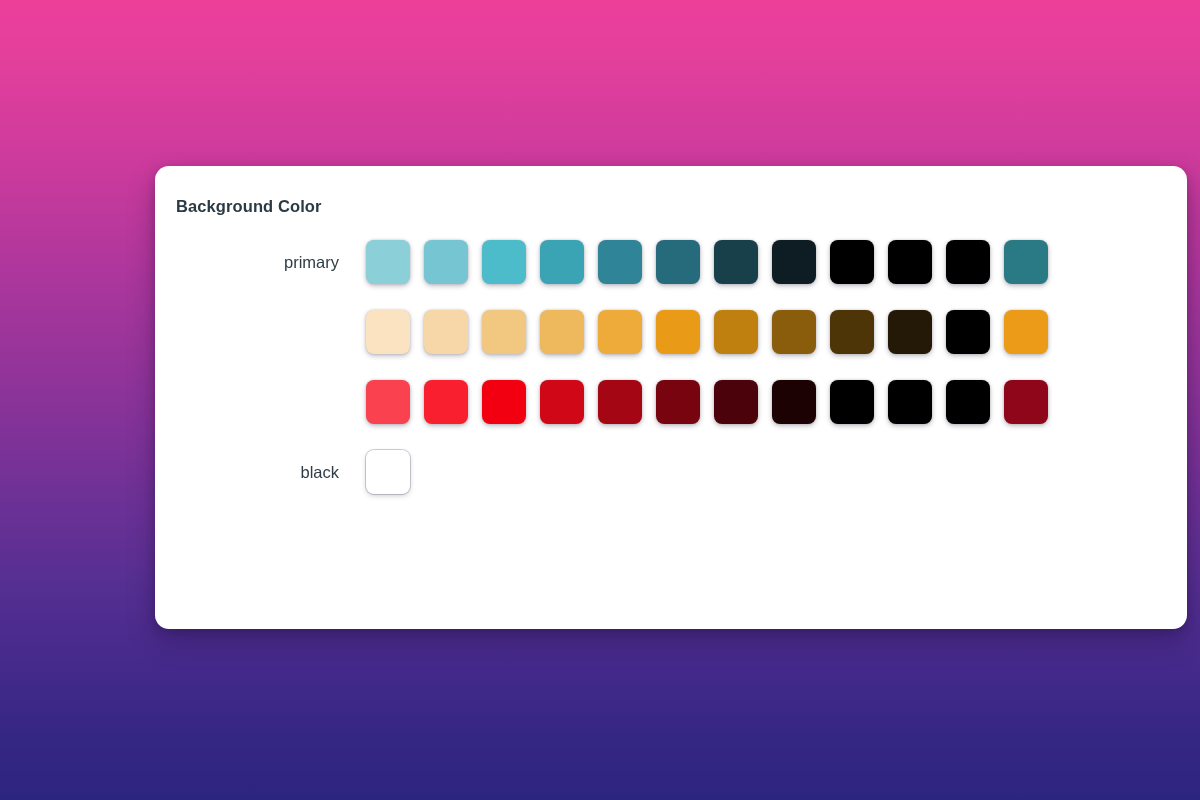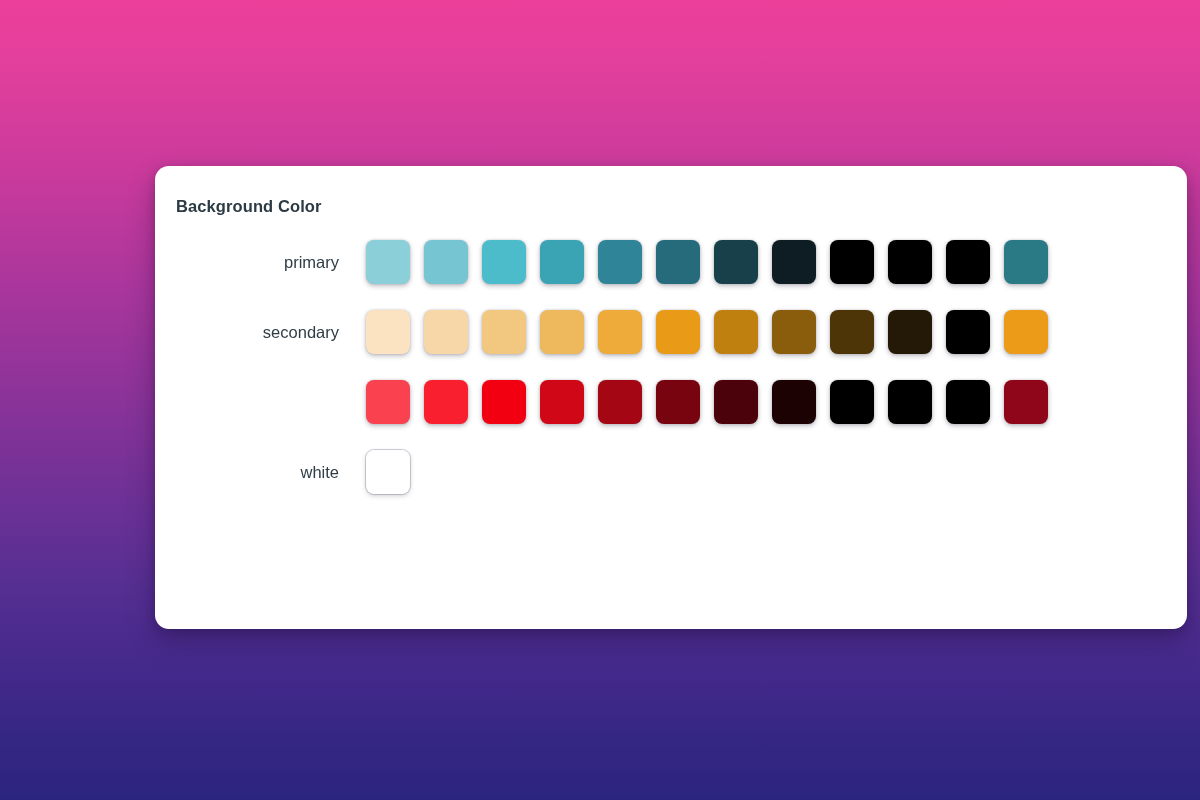--- a/index.html
+++ b/index.html
@@ -116,27 +116,26 @@
   <div id="card">
 
     <div id="card-title">Background Color</div>
 
     <div id="rows">
         <div class="palette-row">
           <div class="row-label">primary</div>
           <div class="swatch-strip"><div class="swatch" title="#8bcfd8" style="background-color: rgb(139, 207, 216);"></div><div class="swatch" title="#75c6d2" style="background-color: rgb(117, 198, 210);"></div><div class="swatch" title="#4cbcca" style="background-color: rgb(76, 188, 202);"></div><div class="swatch" title="#3aa3b4" style="background-color: rgb(58, 163, 180);"></div><div class="swatch" title="#2f8597" style="background-color: rgb(47, 133, 151);"></div><div class="swatch" title="#256b7c" style="background-color: rgb(37, 107, 124);"></div><div class="swatch" title="#18404b" style="background-color: rgb(24, 64, 75);"></div><div class="swatch" title="#0d1d23" style="background-color: rgb(13, 29, 35);"></div><div class="swatch" title="#000000" style="background-color: rgb(0, 0, 0);"></div><div class="swatch" title="#000000" style="background-color: rgb(0, 0, 0);"></div><div class="swatch" title="#000000" style="background-color: rgb(0, 0, 0);"></div><div class="swatch" title="#2a7a85" style="background-color: rgb(42, 122, 133);"></div></div>
         </div>
         <div class="palette-row">
-          <div class="row-label">secondary</div>
           <div class="swatch-strip"><div class="swatch" title="#fbe3c1" style="background-color: rgb(251, 227, 193);"></div><div class="swatch" title="#f7d7a8" style="background-color: rgb(247, 215, 168);"></div><div class="swatch" title="#f2c880" style="background-color: rgb(242, 200, 128);"></div><div class="swatch" title="#eeb85c" style="background-color: rgb(238, 184, 92);"></div><div class="swatch" title="#eeab3a" style="background-color: rgb(238, 171, 58);"></div><div class="swatch" title="#e99a16" style="background-color: rgb(233, 154, 22);"></div><div class="swatch" title="#bf800f" style="background-color: rgb(191, 128, 15);"></div><div class="swatch" title="#8a5d0d" style="background-color: rgb(138, 93, 13);"></div><div class="swatch" title="#4e3508" style="background-color: rgb(78, 53, 8);"></div><div class="swatch" title="#241806" style="background-color: rgb(36, 24, 6);"></div><div class="swatch" title="#000000" style="background-color: rgb(0, 0, 0);"></div><div class="swatch" title="#eb9b18" style="background-color: rgb(235, 155, 24);"></div></div>
         </div>
         <div class="palette-row">
           <div class="swatch-strip"><div class="swatch" title="#f9414f" style="background-color: rgb(249, 65, 79);"></div><div class="swatch" title="#f91f2e" style="background-color: rgb(249, 31, 46);"></div><div class="swatch" title="#f20011" style="background-color: rgb(242, 0, 17);"></div><div class="swatch" title="#d00716" style="background-color: rgb(208, 7, 22);"></div><div class="swatch" title="#a50614" style="background-color: rgb(165, 6, 20);"></div><div class="swatch" title="#780410" style="background-color: rgb(120, 4, 16);"></div><div class="swatch" title="#4b020a" style="background-color: rgb(75, 2, 10);"></div><div class="swatch" title="#1d0204" style="background-color: rgb(29, 2, 4);"></div><div class="swatch" title="#000000" style="background-color: rgb(0, 0, 0);"></div><div class="swatch" title="#000000" style="background-color: rgb(0, 0, 0);"></div><div class="swatch" title="#000000" style="background-color: rgb(0, 0, 0);"></div><div class="swatch" title="#8f0519" style="background-color: rgb(143, 5, 25);"></div></div>
         </div>
         <div class="palette-row">
-          <div class="row-label">white</div>
+          <div class="row-label">black</div>
           <div class="swatch-strip"><div class="swatch bordered" title="#ffffff" style="background-color: rgb(255, 255, 255);"></div></div>
         </div>
       </div>
 
   </div>
 
 </div>
 
 </body></html>

